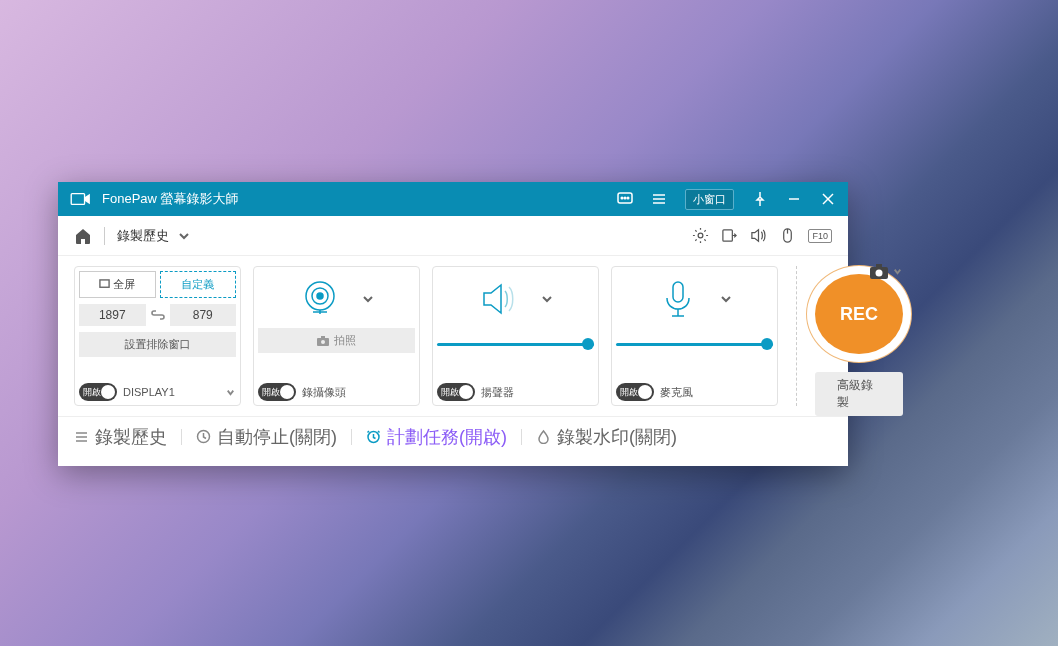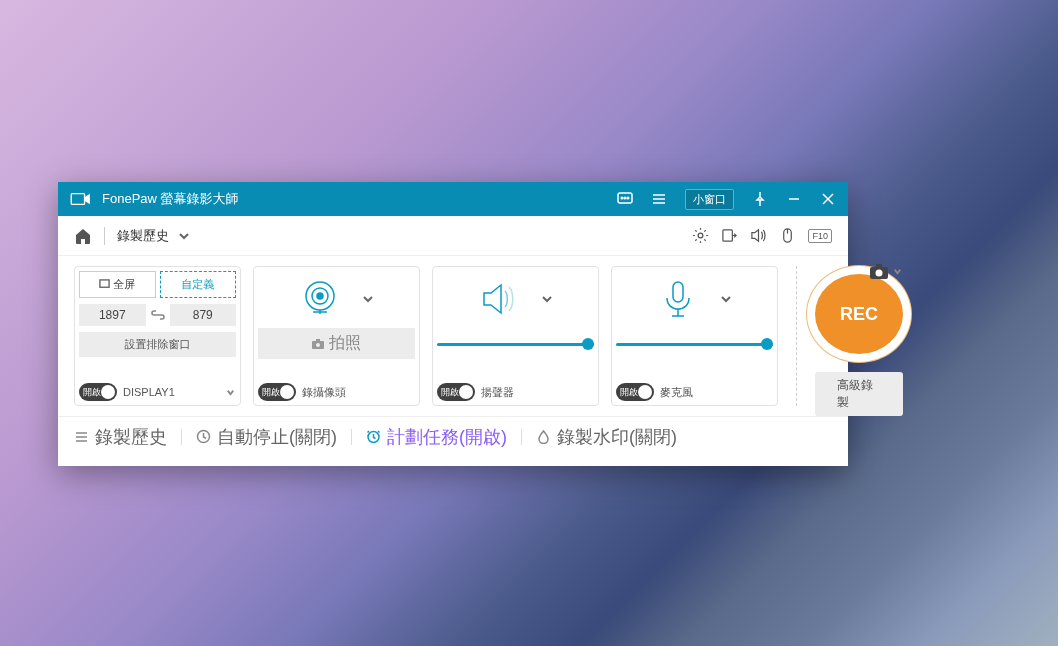--- a/index.html
+++ b/index.html
@@ -30,21 +30,21 @@
 .link-icon{width:14px;height:14px;stroke:#888;fill:none;stroke-width:1.6}
 .exclude-btn{background:#ececec;font-size:11px;padding:5px 0;text-align:center;color:#555;cursor:pointer;margin-bottom:7px}
 .panel-bottom{display:flex;align-items:center;gap:6px;margin-top:auto}
 .toggle{position:relative;width:38px;height:18px;background:#404040;border-radius:9px;cursor:pointer;display:flex;align-items:center}
 .toggle-label{color:#fff;font-size:9px;margin-left:4px}
 .toggle-knob{position:absolute;right:2px;width:14px;height:14px;background:#fff;border-radius:50%}
 .display-label{font-size:11px;color:#555}
 .chev-sm{width:11px;height:11px;stroke:#888;fill:none;stroke-width:2;margin-left:auto;cursor:pointer}
 .big-icon-row{display:flex;align-items:center;justify-content:center;height:55px;gap:12px}
 .big-icon{width:42px;height:42px;stroke:#0b9bc4;fill:none;stroke-width:1.5}
-.photo-btn{background:#ececec;font-size:16px;padding:5px 0;text-align:center;color:#888;cursor:pointer;margin-top:2px;display:flex;align-items:center;justify-content:center;gap:5px}
+.photo-btn{background:#ececec;font-size:11px;padding:5px 0;text-align:center;color:#888;cursor:pointer;margin-top:2px;display:flex;align-items:center;justify-content:center;gap:5px}
 .cam-sm{width:12px;height:10px;fill:#999}
 .slider-row{margin-top:12px;position:relative;height:12px}
 .slider-track{position:absolute;top:5px;left:0;right:0;height:3px;background:#0b9bc4;border-radius:2px}
 .slider-knob{position:absolute;right:0;top:0;width:12px;height:12px;background:#0b9bc4;border-radius:50%;cursor:pointer}
 .vsep{width:1px;border-left:1.5px dashed #ccc;margin:0 18px;height:140px}
 .rec-section{flex:1;display:flex;flex-direction:column;align-items:center;position:relative}
 .cam-top{position:absolute;right:0;top:-2px;display:flex;align-items:center;gap:4px;cursor:pointer}
 .cam-top-icon{width:18px;height:15px;fill:#444}
 .rec-btn{width:88px;height:88px;border-radius:50%;background:#f09028;display:flex;align-items:center;justify-content:center;color:#fff;font-size:18px;font-weight:600;cursor:pointer;box-shadow:0 0 0 8px #fff,0 0 0 9px #f0b878;margin-top:8px}
 .adv-btn{margin-top:18px;background:#ececec;padding:5px 22px;font-size:12px;color:#555;border-radius:3px;cursor:pointer}

